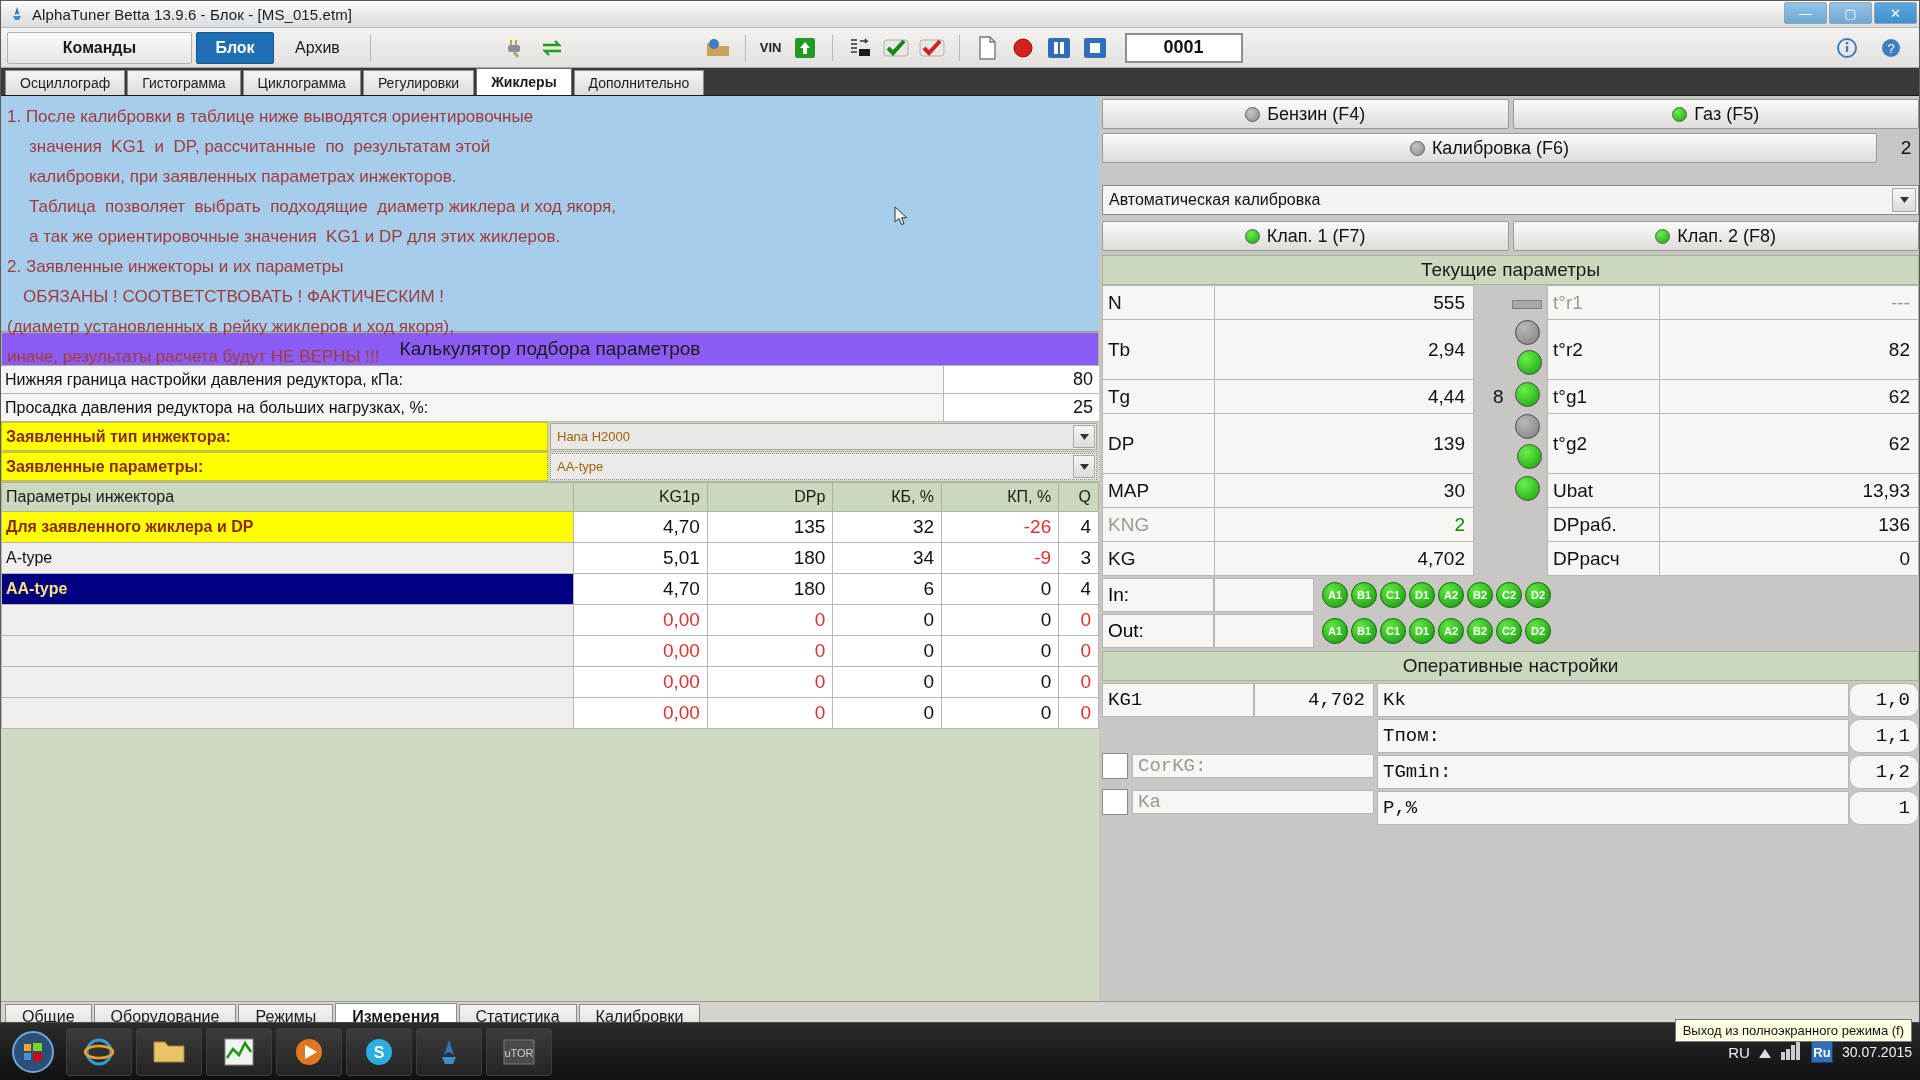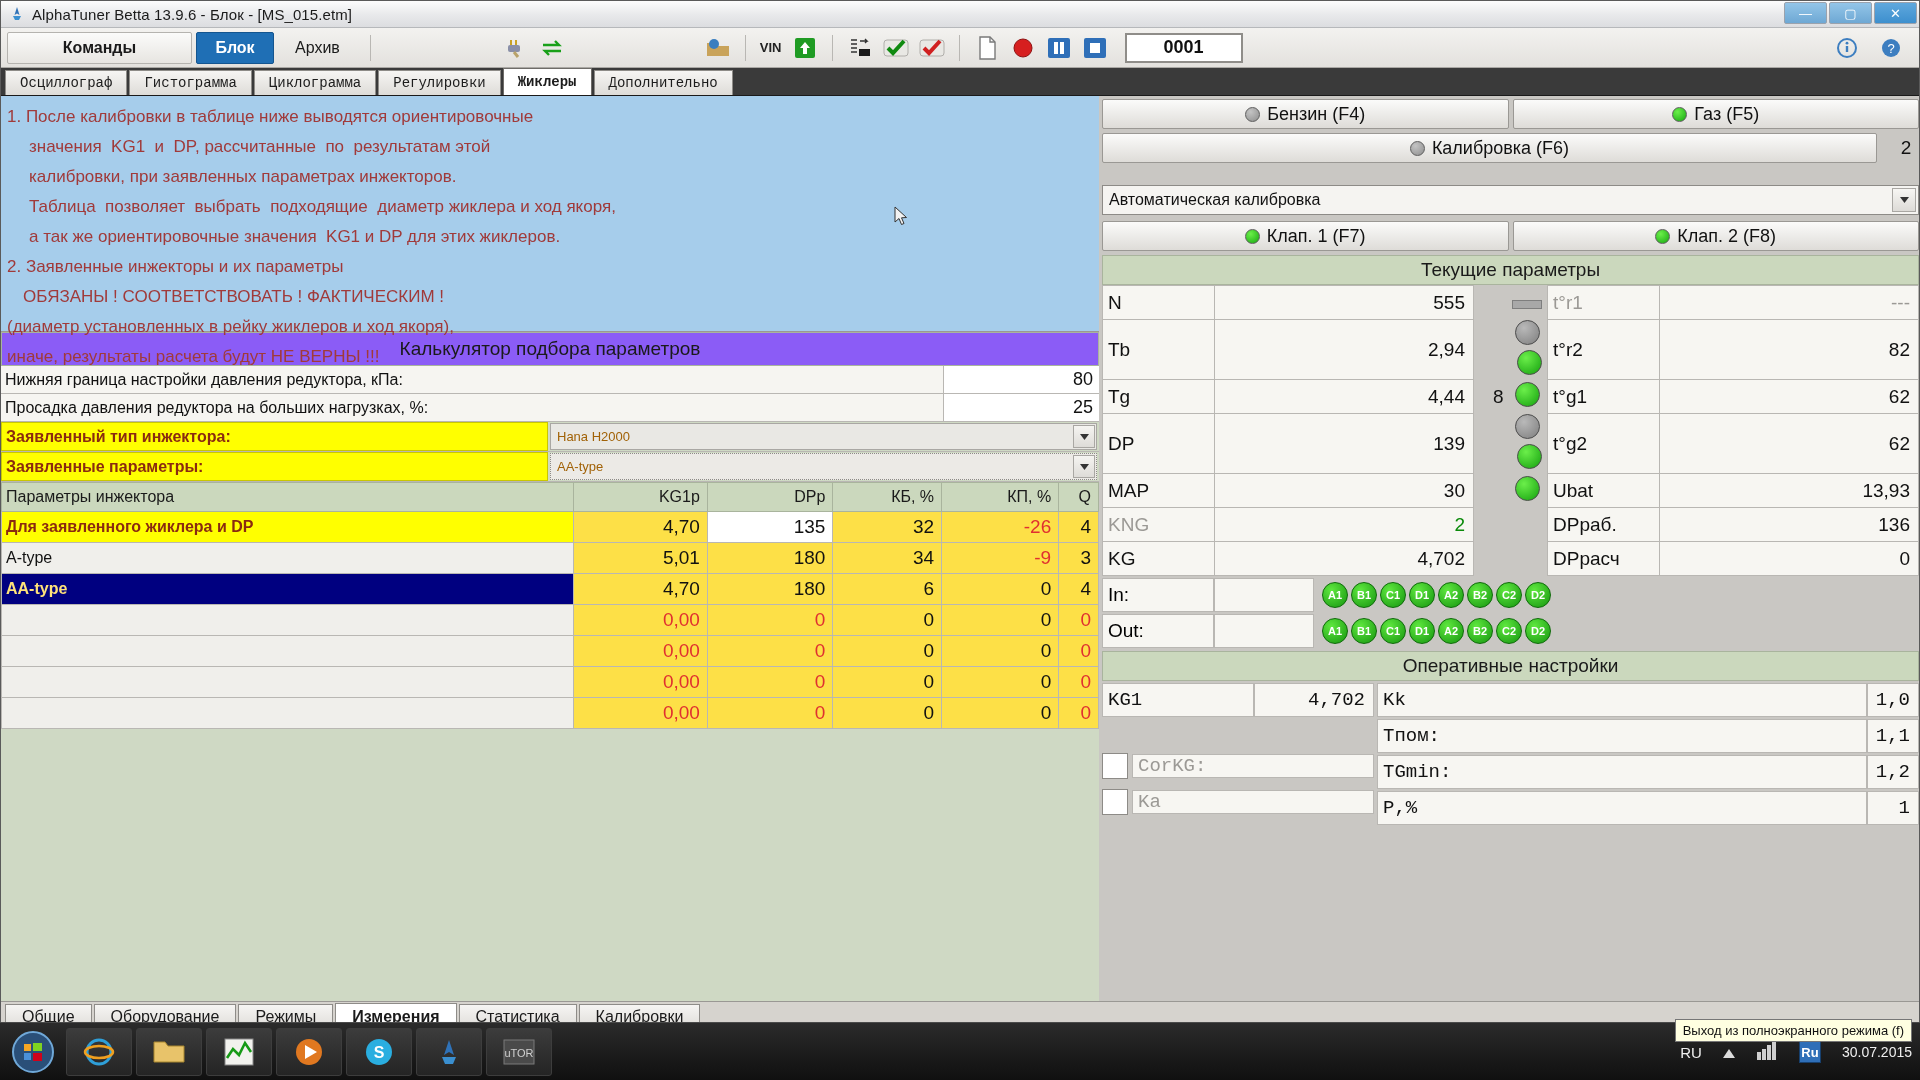--- a/index.html
+++ b/index.html
@@ -75,21 +75,21 @@
   .tabstrip {
     height: 28px; background: #3a3a3a;
     display: flex; align-items: flex-end; padding-left: 4px;
     border-bottom: 1px solid #1a1a1a;
   }
   .tab {
     height: 25px; padding: 0 14px; margin-right: 2px;
     display: flex; align-items: center; justify-content: center;
     font-size: 14px; color: #1c1c1c;
     background: linear-gradient(180deg,#f6f5f3 0%, #dedcd8 100%);
-    border: 1px solid #8e8c88; border-bottom: none; font-family: Liberation Mono, monospace;
+    border: 1px solid #8e8c88; border-bottom: none;
   }
   .tab.sel {
     background: #ffffff; font-weight: bold; height: 27px;
     border-color: #6e6c68;
   }
 
   
   .body-split { display: flex; height: 905px; }
   .leftpane {
     width: 1098px; background: #b8b6b2; position: relative;
@@ -155,21 +155,21 @@
   
   .dtable { width: 100%; border-collapse: collapse; }
   .dtable th {
     background: #cbd8bd; border: 1px solid #a9b49d; height: 29px;
     font-size: 16px; font-weight: normal; color: #1a1a1a;
     text-align: right; padding-right: 7px; margin-top: 32px;
   }
   .dtable th.first { text-align: left; padding-left: 4px; width: 547px; }
   .dtable td {
     border: 1px solid #b9b7b3; height: 31px; font-size: 19px;
-    text-align: right; padding-right: 7px; background: #fde047; color: #111;
+    text-align: right; padding-right: 7px; background: #ffffff; color: #111;
   }
   .dtable td.first {
     text-align: left; padding-left: 4px; font-size: 16px; background: #f0efeb;
   }
   .dtable tr.hl td.first {
     background: #ffff00; color: #8a2a10; font-weight: bold;
   }
   .dtable tr.sel td.first { background: #000080; color: #ffe37a; font-weight: bold; }
   .dtable td.white { background: #ffffff; }
   .dtable td.red { color: #e03030; text-align: right; }
@@ -243,21 +243,21 @@
   .op-row { display: flex; height: 34px; margin-bottom: 2px; }
   .op-k {
     flex: 1; border: 1px solid #b9b7b3; background: #f7f6f2; display: flex;
     align-items: center; padding-left: 5px; font-size: 19px; color: #111;
   }
   .op-v {
     width: 120px; border: 1px solid #b9b7b3; background: #f7f6f2; display: flex;
     align-items: center; justify-content: flex-end; padding-right: 8px;
     font-size: 19px; color: #111;
   }
-  .op-v.sm { width: 52px; }
+  .op-v.sm { width: 70px; border-radius: 11px; }
   .op-k.dim { color: #9b9995; }
   .cb {
     width: 26px; height: 26px; border: 1px solid #8d8b87; background: #fff;
     margin-right: 4px;
   }
   .chk-row { display: flex; align-items: center; height: 34px; margin-bottom: 2px; }
 
   
   .bottomtabs {
     height: 30px; background: #d6d3ce; display: flex; align-items: center;
@@ -281,21 +281,21 @@
     width: 54px; height: 50px; margin: 0 6px;
     display: flex; align-items: center; justify-content: center;
   }
   .tbapp {
     width: 66px; height: 48px; margin-right: 4px; border-radius: 3px;
     display: flex; align-items: center; justify-content: center;
     border: 1px solid #3d3d3d; background: linear-gradient(180deg,#3c3c3c,#242424);
   }
   .tray {
     position: absolute; right: 0; top: 0; height: 58px; display: flex;
-    align-items: center; gap: 21px; padding-right: 8px; color: #e8e8e8; font-size: 15px;
+    align-items: center; gap: 9px; padding-right: 8px; color: #e8e8e8; font-size: 15px;
   }
   .tray-clock { font-size: 14px; line-height: 18px; text-align: center; color: #efefef;}
   .tooltip {
     position: absolute; right: 8px; bottom: 38px;
     background: #ffffe1; border: 1px solid #767676; color: #111;
     font-size: 13px; padding: 3px 7px; white-space: nowrap;
   }
   .langbox { font-size: 15px; color: #efefef; }
   .sq-blue { width:22px;height:22px;background:#2f6fb8;border:1px solid #17406e;
              display:flex;align-items:center;justify-content:center;color:#fff;font-size:13px;font-weight:bold;}

